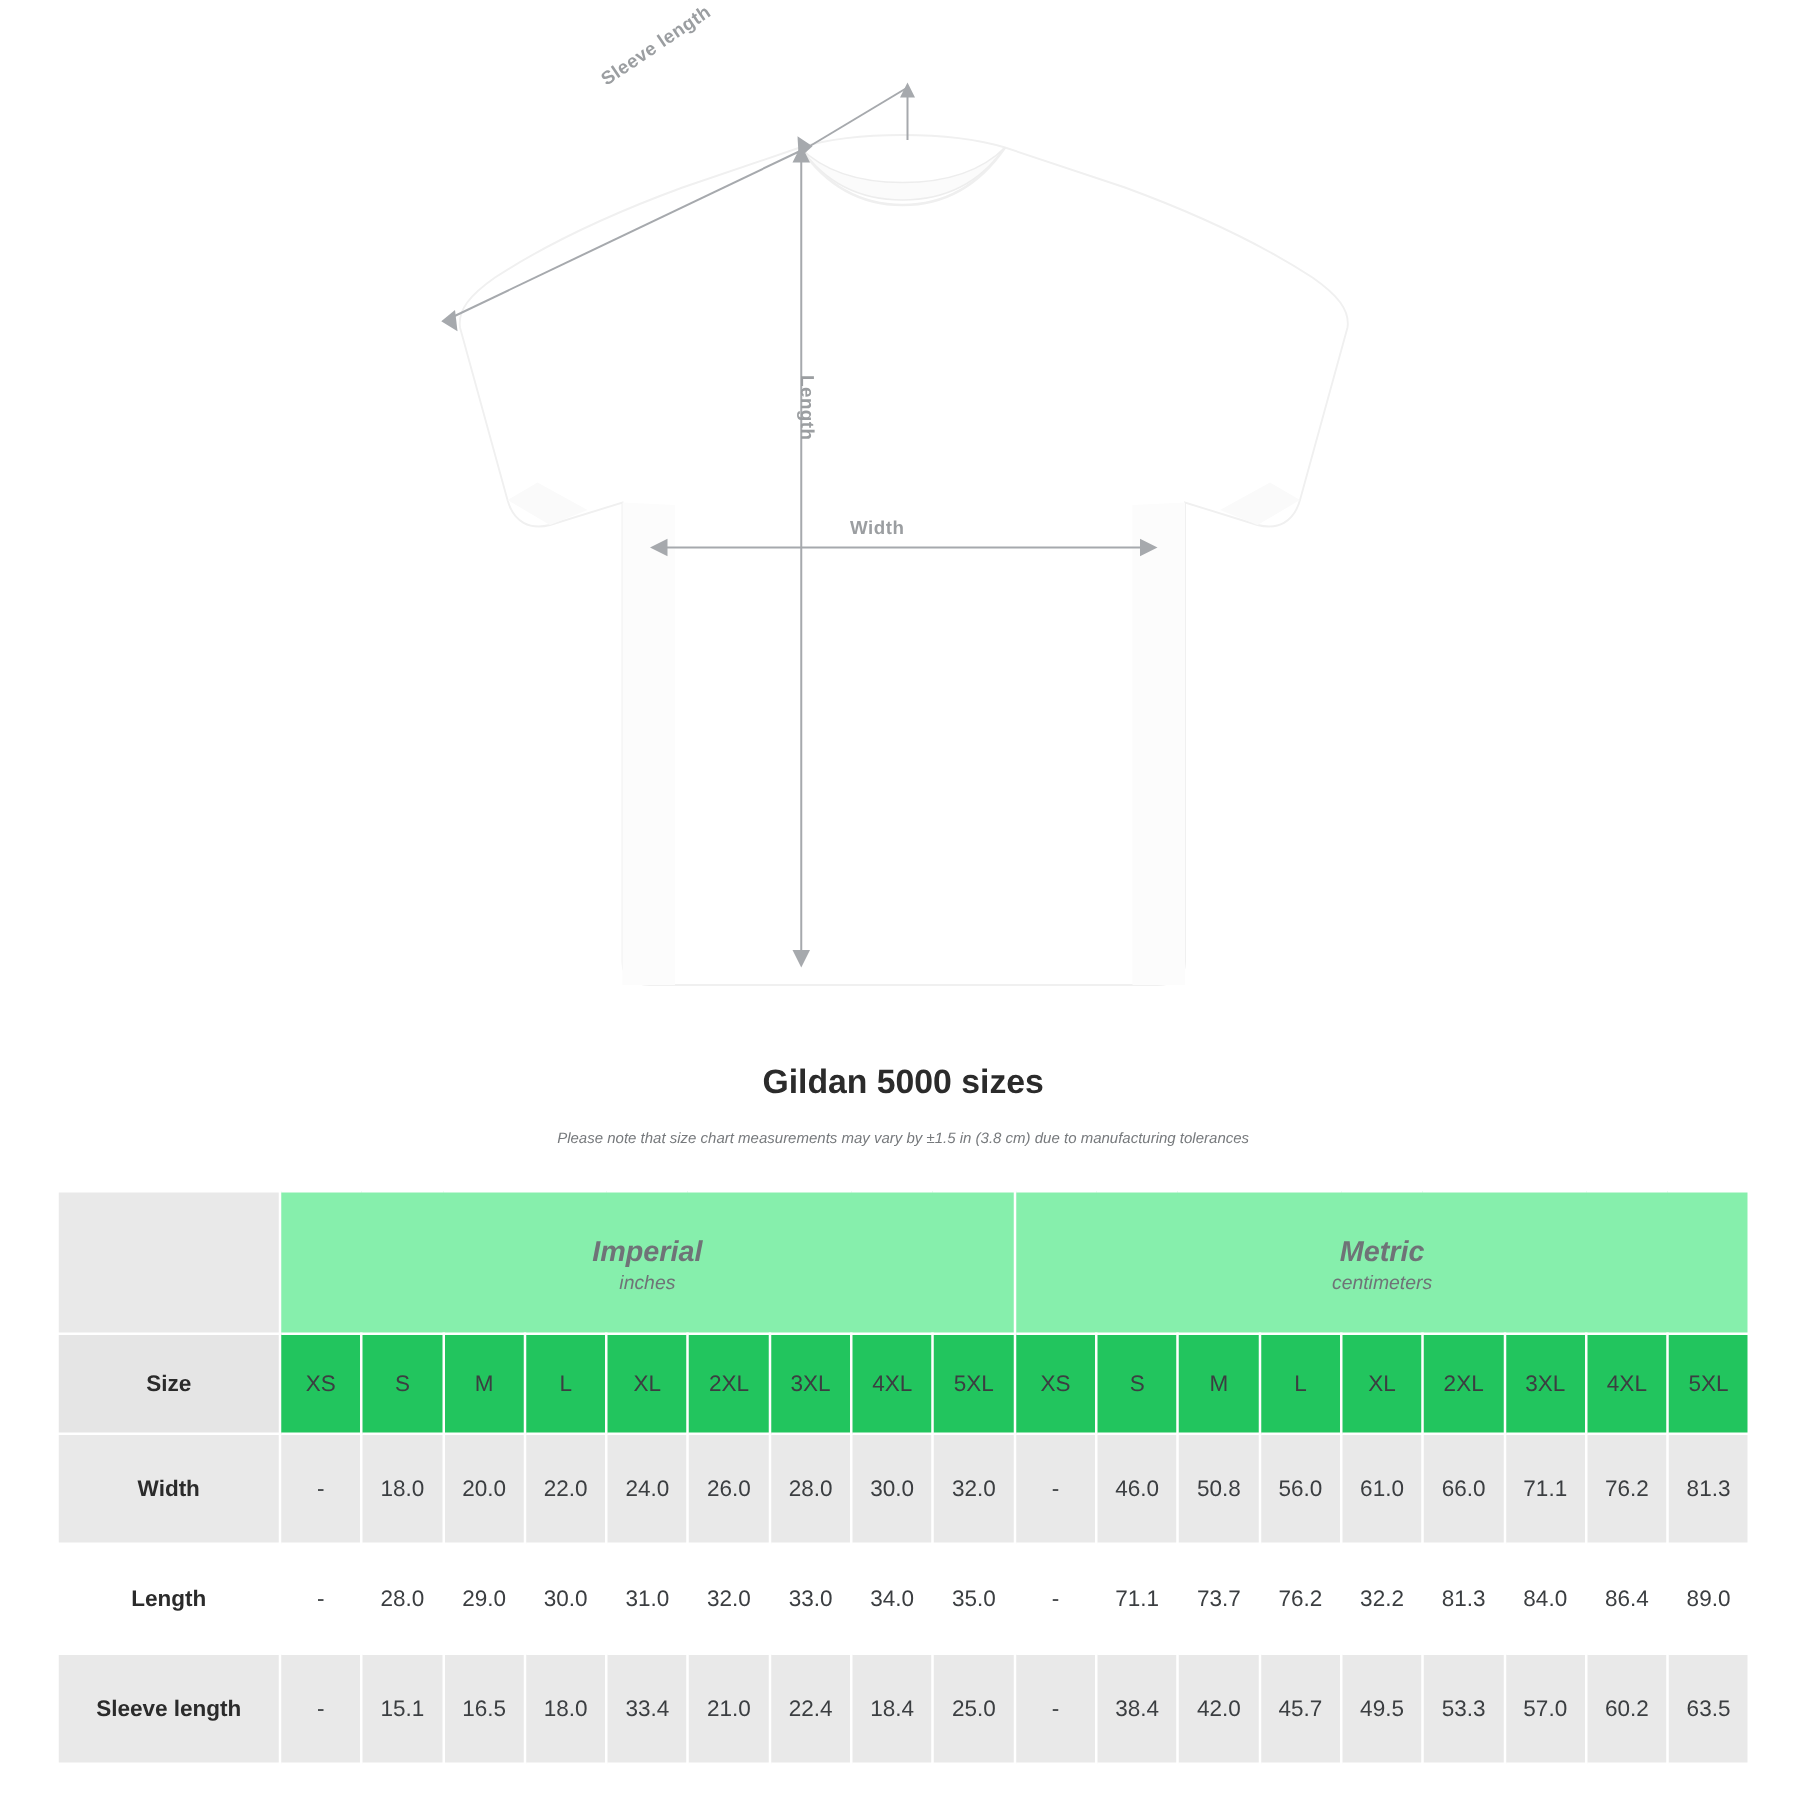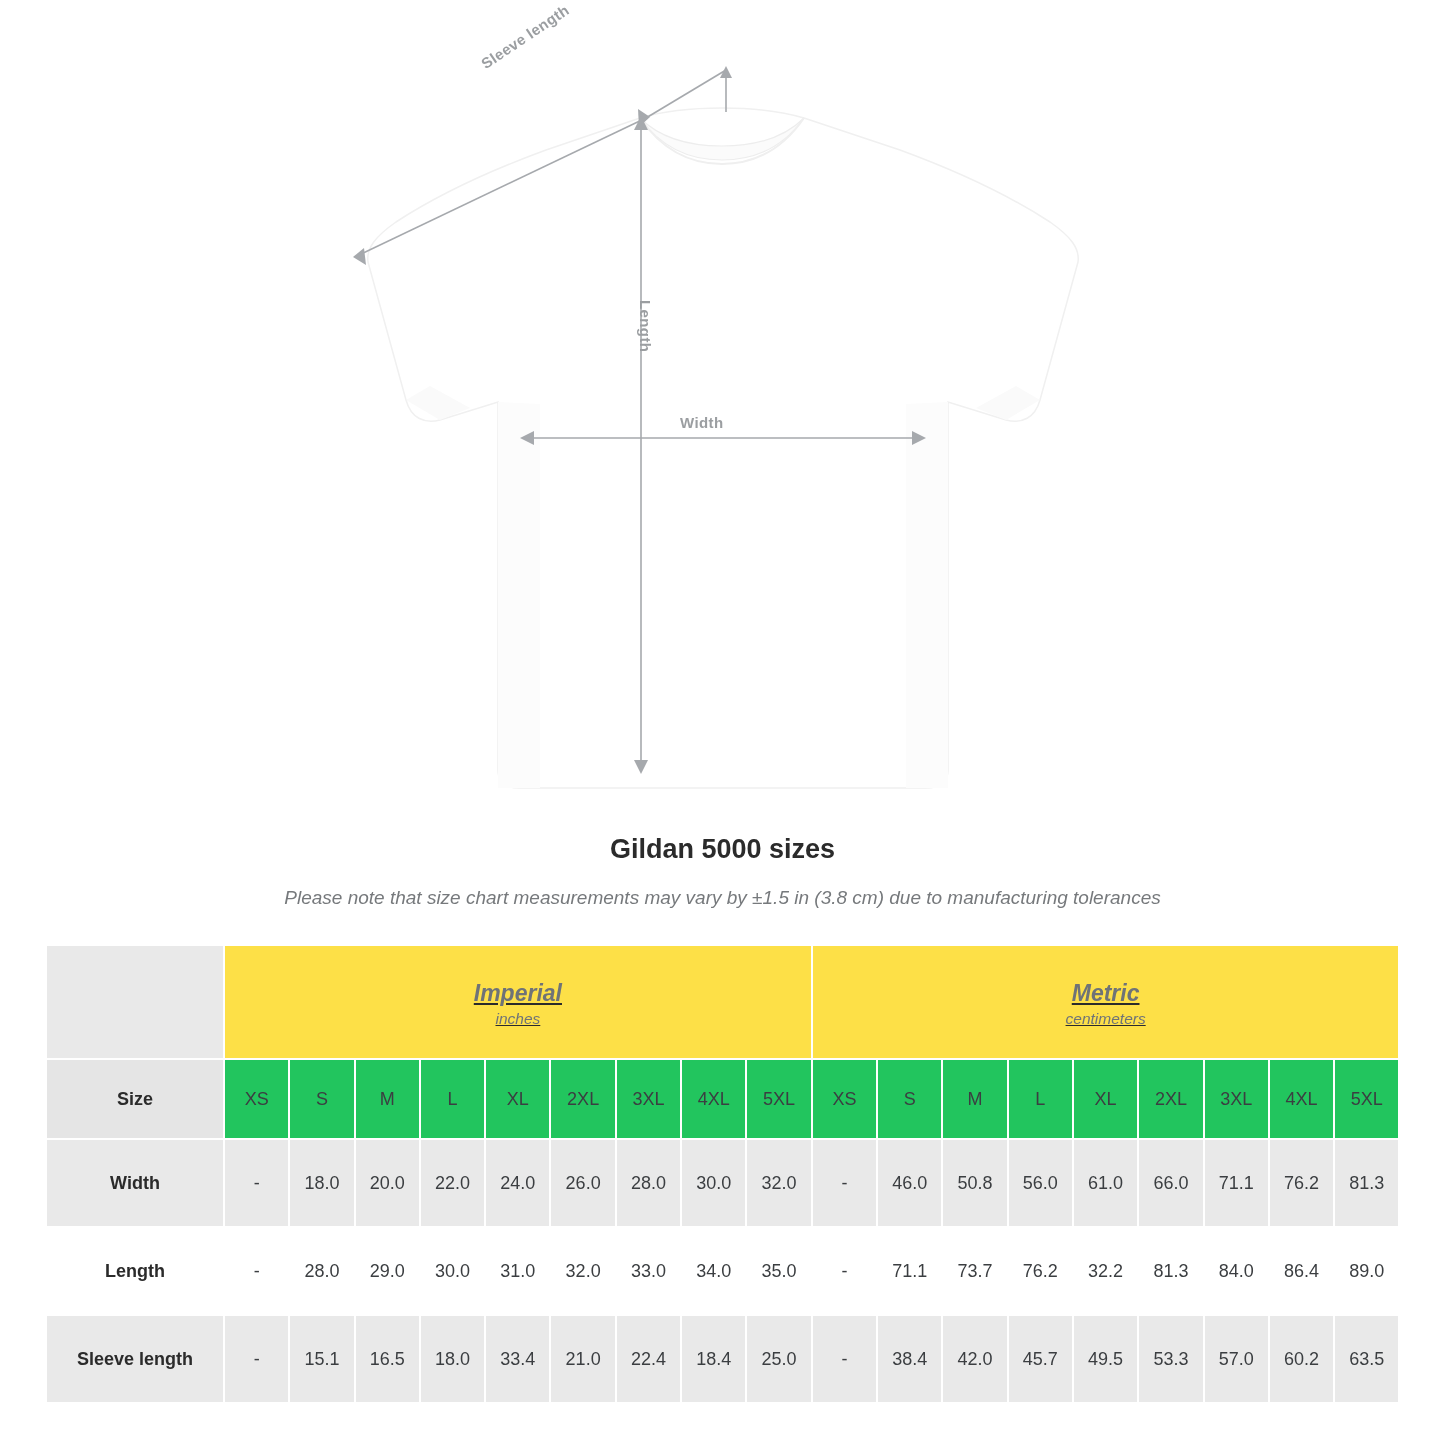--- a/index.html
+++ b/index.html
@@ -55,25 +55,25 @@
     left: 680px;
     top: 414px;
   }
 
   
   .chart-title {
     text-align: center;
     font-size: 27px;
     font-weight: bold;
     color: #2b2b2b;
-    margin-top: 4px;
+    margin-top: 20px;
   }
   .chart-note {
     text-align: center;
-    font-size: 19px;
+    font-size: 12px;
     font-style: italic;
     color: #76797c;
     margin-top: 22px;
     padding: 0 40px;
   }
 
   
   .table-wrap {
     margin: 35px 45px 0 45px;
     width: 1355px;
@@ -82,23 +82,22 @@
     border-collapse: collapse;
     width: 100%;
     table-layout: fixed;
   }
   table.size-table td, table.size-table th {
     border: 2px solid #ffffff;
     text-align: center;
     vertical-align: middle;
   }
   .unit-head {
-    background: #fde047;
+    background: #86efac;
     height: 110px;
-    text-decoration: underline;
   }
   .unit-head .unit-name {
     font-size: 23px;
     font-style: italic;
     font-weight: bold;
     color: #6f7377;
     line-height: 1.5;
   }
   .unit-head .unit-sub {
     font-size: 15.5px;

